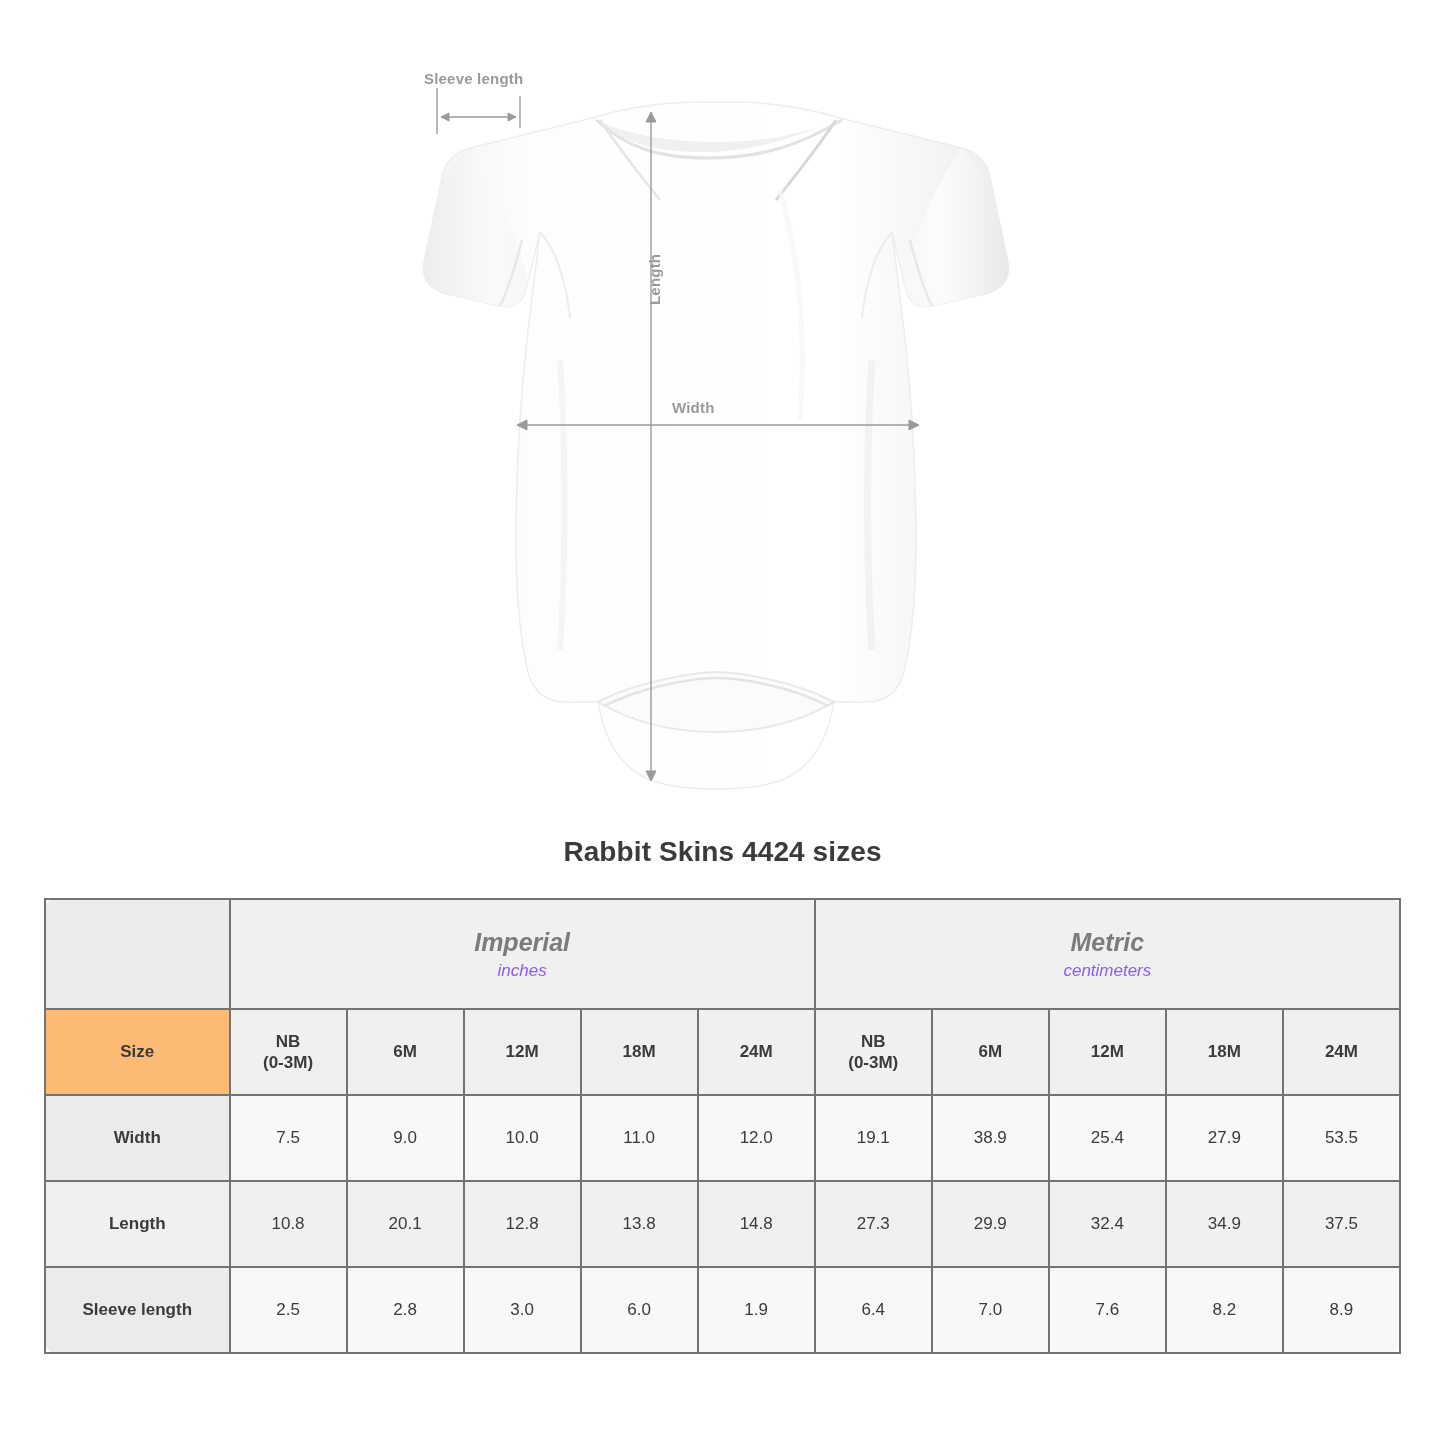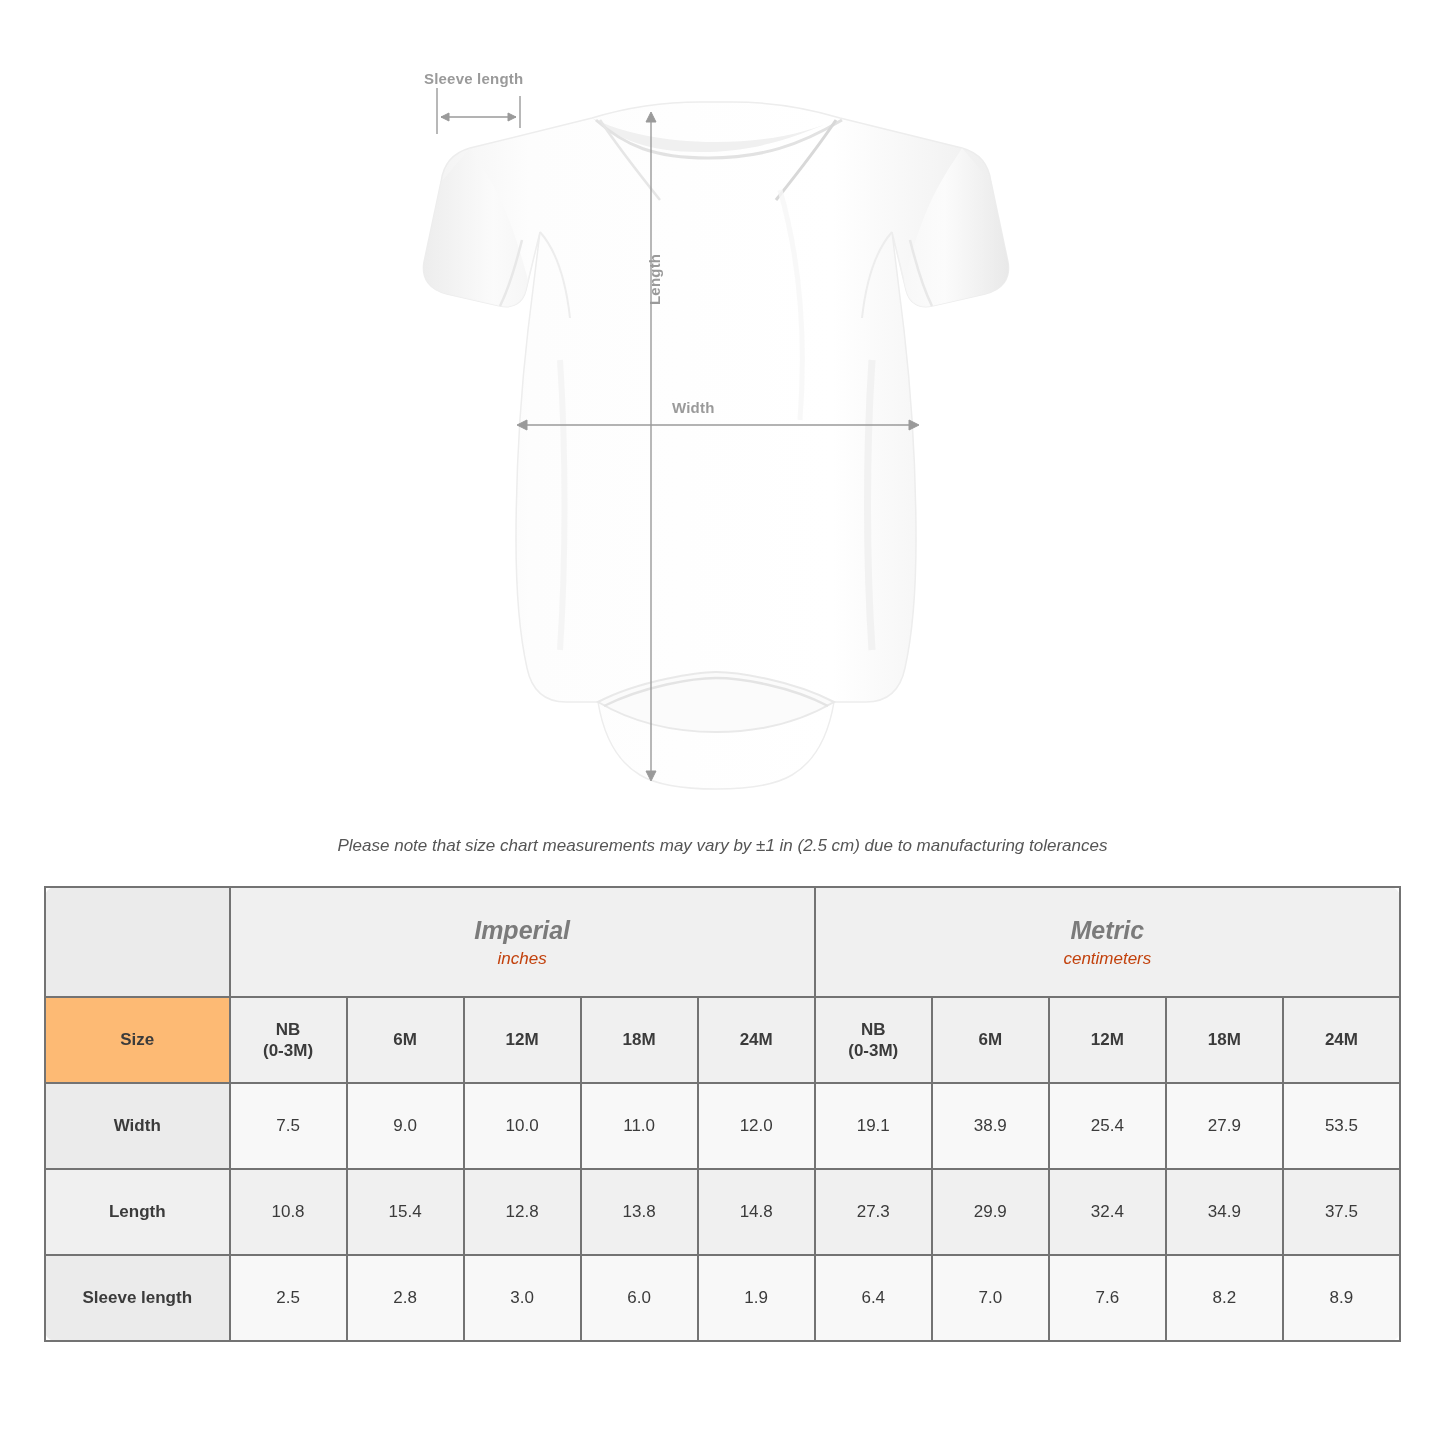--- a/index.html
+++ b/index.html
@@ -104,21 +104,21 @@
   .unit-name {
     font-size: 25px;
     font-style: italic;
     font-weight: bold;
     color: #7b7b7b;
     line-height: 1.2;
   }
   .unit-sub {
     font-size: 17px;
     font-style: italic;
-    color: #c2410c;
+    color: #8b5cf6;
     margin-top: 4px;
   }
   .head-row td {
     height: 84px;
     font-weight: bold;
     background: #ffffff;
   }
   .head-row td.rowhead {
     background: #fdba74;
   }
@@ -260,21 +260,21 @@
         <path d="M919 425 l-10 -5 v10 z"></path>
       </g>
     </svg>
 
     <div class="dim-label dim-sleeve">Sleeve length</div>
     <div class="dim-label dim-width">Width</div>
     <div class="dim-label dim-length">Length</div>
   </div>
 
   <div class="title-block">
-    <p class="chart-note">Please note that size chart measurements may vary by ±1 in (2.5 cm) due to manufacturing tolerances</p>
+    <h1 class="chart-title">Rabbit Skins 4424 sizes</h1>
   </div>
 
   <div class="table-wrap">
     <table class="size-table">
       <colgroup>
         <col class="c-label">
         <col class="c-cell">
           <col class="c-cell">
           <col class="c-cell">
           <col class="c-cell">
@@ -344,21 +344,21 @@
           <td>19.1</td>
           <td>38.9</td>
           <td>25.4</td>
           <td>27.9</td>
           <td>53.5</td>
         </tr>
 
         <tr class="data-row">
           <td class="rowhead">Length</td>
           <td>10.8</td>
-          <td>15.4</td>
+          <td>20.1</td>
           <td>12.8</td>
           <td>13.8</td>
           <td>14.8</td>
           <td>27.3</td>
           <td>29.9</td>
           <td>32.4</td>
           <td>34.9</td>
           <td>37.5</td>
         </tr>
 

